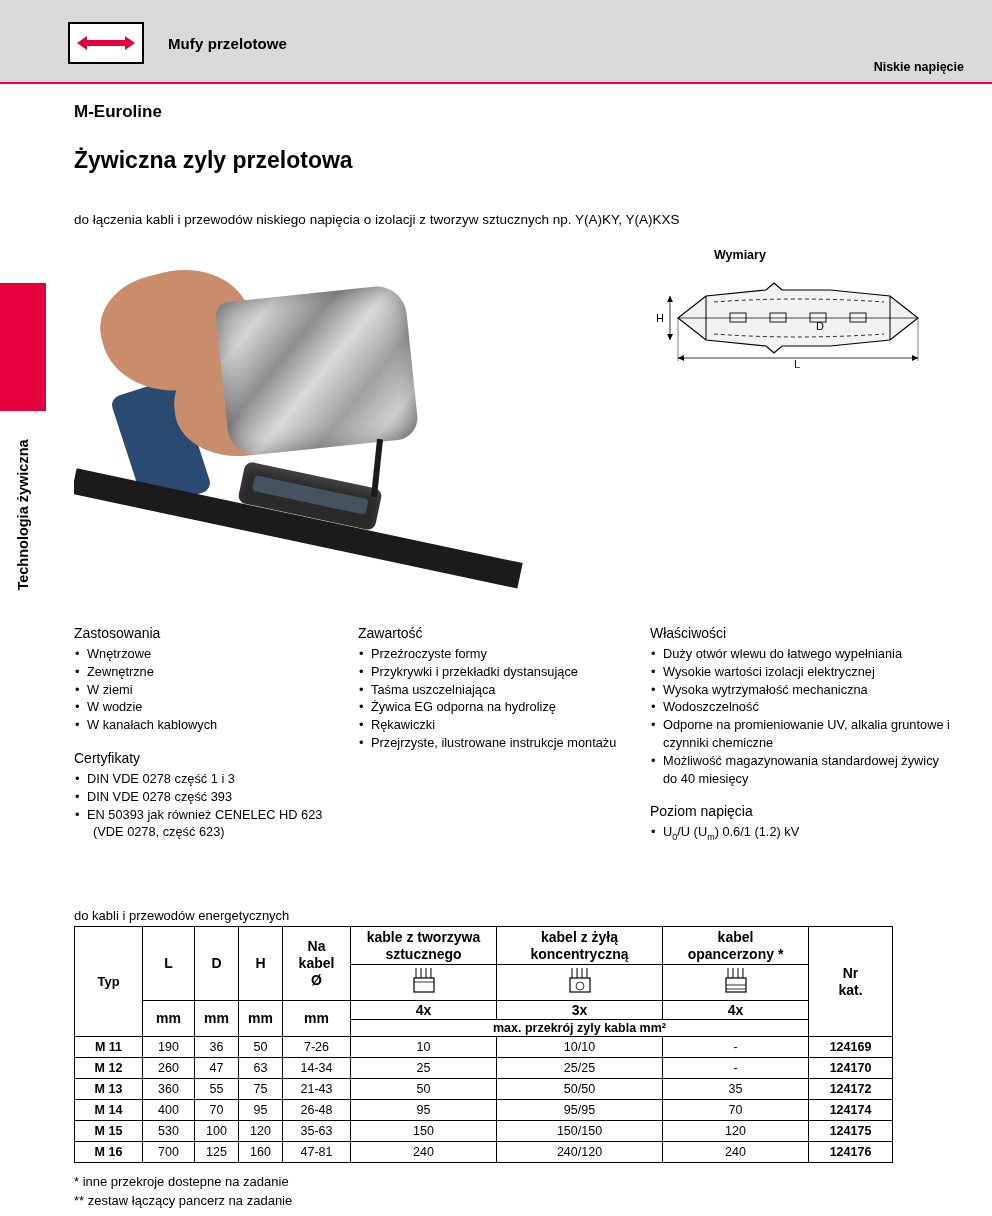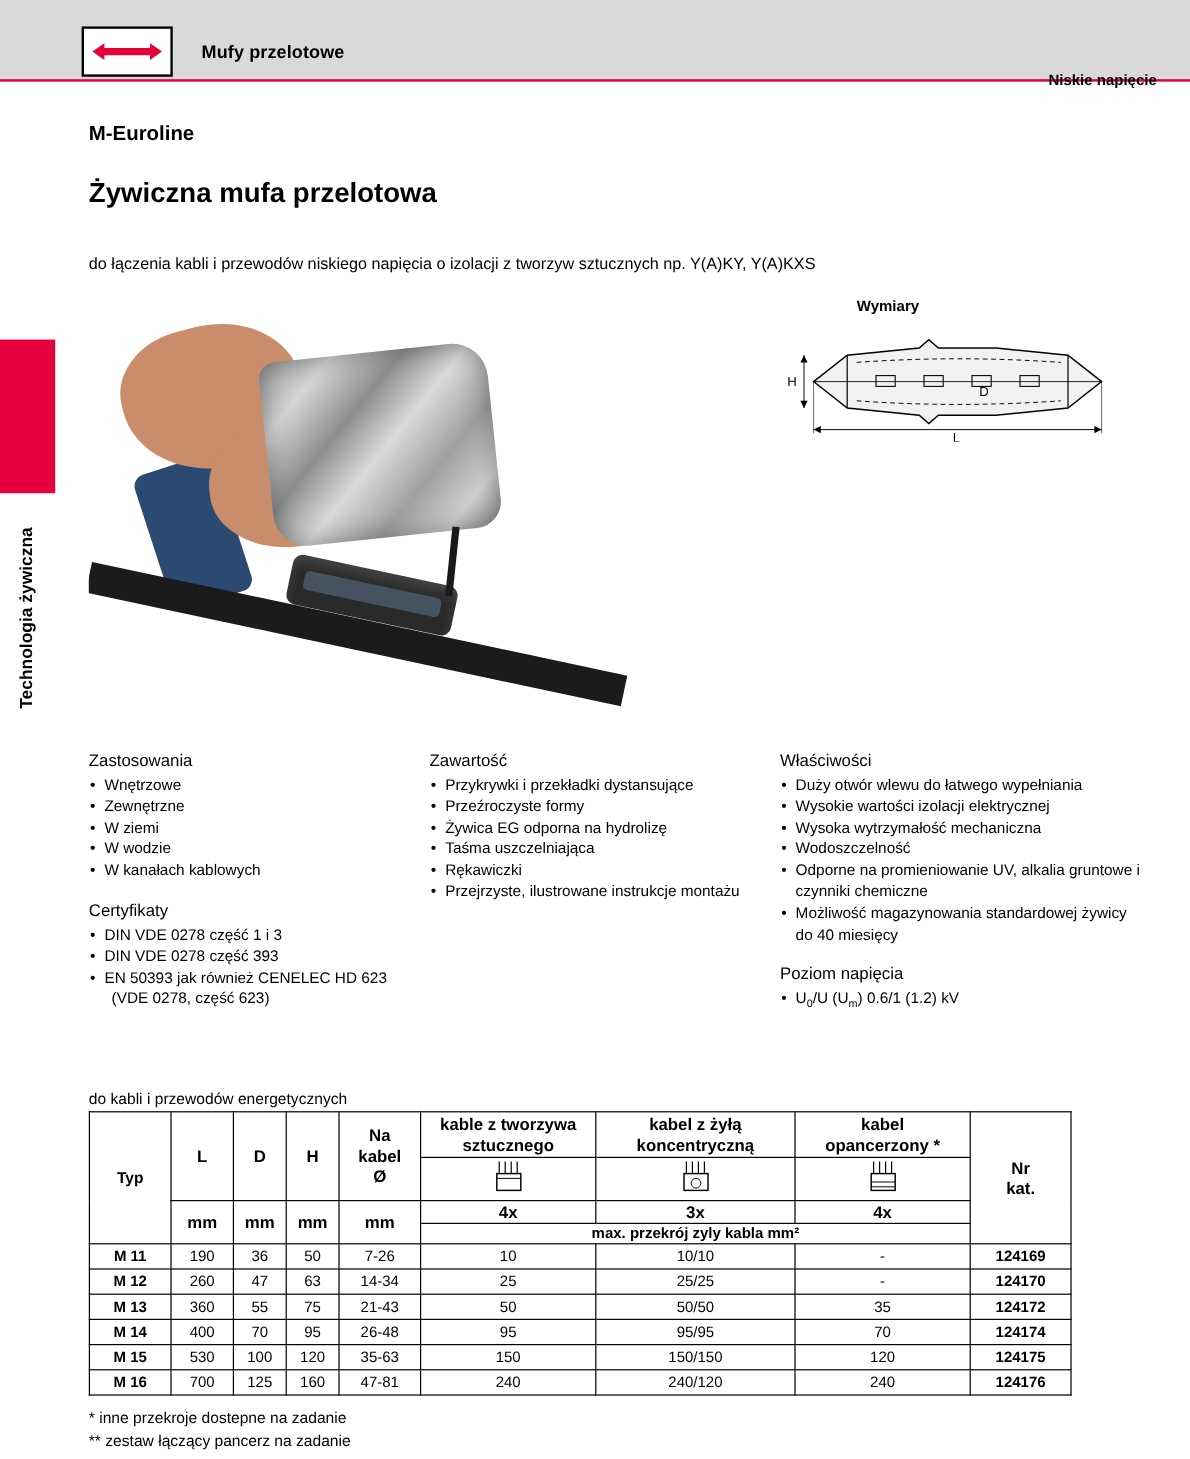--- a/index.html
+++ b/index.html
@@ -12,21 +12,21 @@
     font-family: "Liberation Sans", sans-serif;
     color: #000000;
     overflow: hidden;
   }
 
   
   .header {
     position: absolute;
     top: 0; left: 0;
     width: 992px;
-    height: 68px;
+    height: 84px;
     background: #d9d9d9;
     border-bottom: 2px solid #e5003c;
   }
   .header-icon-box {
     position: absolute;
     left: 68px; top: 22px;
     width: 76px; height: 42px;
     background: #ffffff;
     border: 2px solid #000000;
     display: flex;
@@ -247,21 +247,21 @@
   <div class="header-title">Mufy przelotowe</div>
   <div class="header-right">Niskie napięcie</div>
 </div>
 
 <div class="red-block"></div>
 <div class="side-label">
   <span>Technologia żywiczna</span>
 </div>
 
 <div class="title1">M-Euroline</div>
-<div class="title2">Żywiczna mufa przelotowa</div>
+<div class="title2">Żywiczna zyly przelotowa</div>
 <div class="subtitle">do łączenia kabli i przewodów niskiego napięcia o izolacji z tworzyw sztucznych np. Y(A)KY, Y(A)KXS</div>
 
 <div class="photo">
   <div class="ph-jeans"></div>
   <div class="ph-hand" style="left:28px; top:18px; width:150px; height:120px; transform:rotate(-14deg);"></div>
   <div class="ph-hand ph-hand2" style="left:100px; top:92px; width:150px; height:110px; transform:rotate(-6deg);"></div>
   <div class="ph-bag"></div>
   <div class="ph-sleeve"></div>
   <div class="ph-joint">
     <div class="ph-joint-inner"></div>
@@ -311,24 +311,24 @@
     <li>DIN VDE 0278 część 1 i 3</li>
     <li>DIN VDE 0278 część 393</li>
     <li>EN 50393 jak również CENELEC HD 623</li>
     <li class="nobullet" style="padding-left:19px;">(VDE 0278, część 623)</li>
   </ul>
 </div>
 
 <div class="col colB">
   <h4>Zawartość</h4>
   <ul>
+    <li>Przeźroczyste formy</li>
     <li>Przykrywki i przekładki dystansujące</li>
-    <li>Przeźroczyste formy</li>
+    <li>Taśma uszczelniająca</li>
     <li>Żywica EG odporna na hydrolizę</li>
-    <li>Taśma uszczelniająca</li>
     <li>Rękawiczki</li>
     <li>Przejrzyste, ilustrowane instrukcje montażu</li>
   </ul>
 </div>
 
 <div class="col colC">
   <h4>Właściwości</h4>
   <ul>
     <li>Duży otwór wlewu do łatwego wypełniania</li>
     <li>Wysokie wartości izolacji elektrycznej</li>

